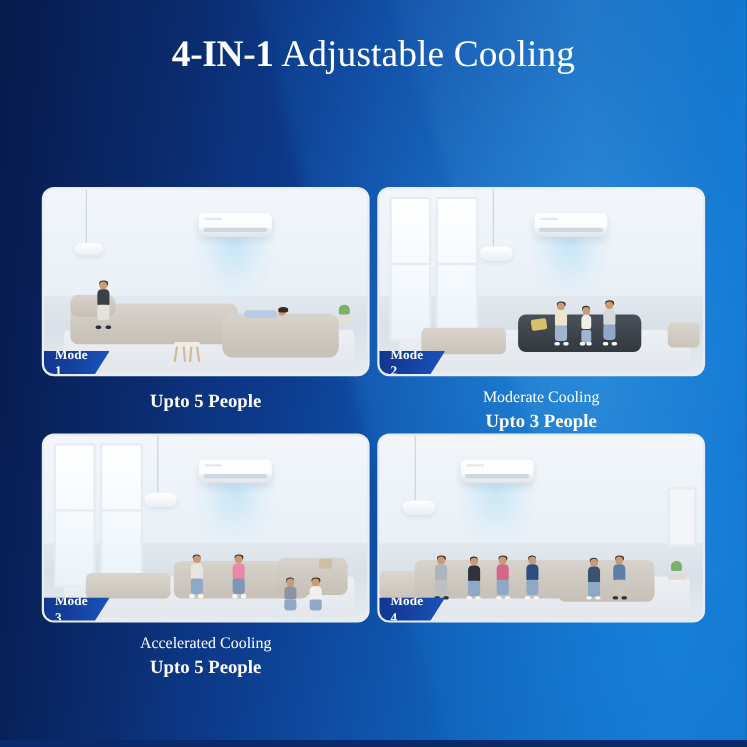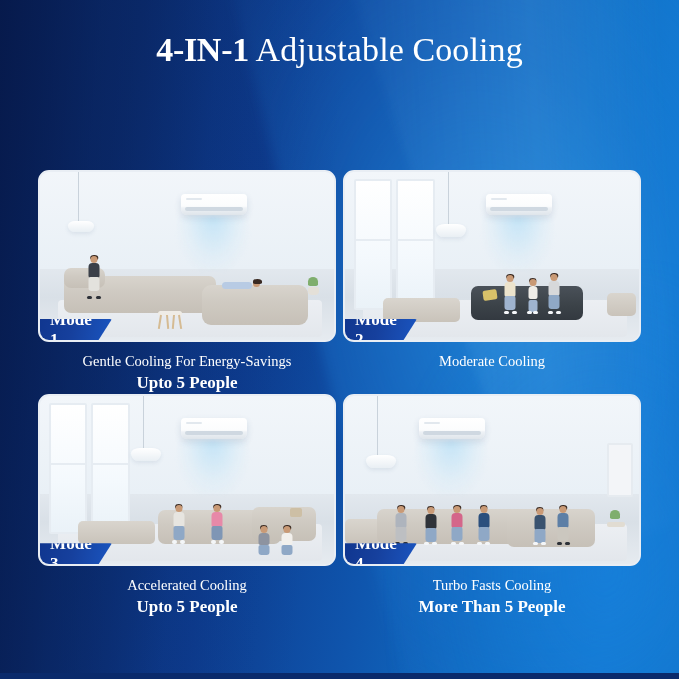--- a/index.html
+++ b/index.html
@@ -261,21 +261,21 @@
   
   .badge {
     position: absolute;
     left: 0;
     bottom: 0;
     height: 22px;
     padding: 0 20px 0 11px;
     display: flex;
     align-items: center;
     color: #ffffff;
-    font-size: 17px;
+    font-size: 12px;
     font-weight: 700;
     letter-spacing: 0.1px;
     background: linear-gradient(100deg, #10368f 0%, #16409d 45%, #1a55c0 100%);
     border-top-right-radius: 2px;
     clip-path: polygon(0 0, 100% 0, calc(100% - 14px) 100%, 0 100%);
     z-index: 3;
   }
   .badge-wrap {
     position: absolute;
     left: -1px;
@@ -353,21 +353,20 @@
               <div style="position:absolute;left:0;top:2px;width:30px;height:7px;border-radius:4px;background:#b8cbe4;"></div>
               <div style="position:absolute;right:8px;top:0;width:7px;height:7px;border-radius:50%;background:#c99a76;"></div>
               <div style="position:absolute;right:6px;top:-1px;width:9px;height:5px;border-radius:50% 50% 30% 30%;background:#3a2a22;"></div>
             </div>
           </div>
           <div class="badge-wrap">
             <div class="badge">Mode 1</div>
           </div>
         </div>
         <div class="cap">
-          <div class="line1">Gentle Cooling For Energy-Savings</div>
           <div class="line2">Upto 5 People</div>
         </div>
       </div>
 
       <div class="cell">
         <div class="photo">
           <div class="room">
             <div class="wall"></div>
             <div class="floor"></div>
             <div class="rug"></div>
@@ -405,20 +404,21 @@
               <div class="shoe l"></div>
                 <div class="shoe r"></div>
             </div>
           </div>
           <div class="badge-wrap">
             <div class="badge">Mode 2</div>
           </div>
         </div>
         <div class="cap">
           <div class="line1">Moderate Cooling</div>
+          <div class="line2">Upto 3 People</div>
         </div>
       </div>
 
       <div class="cell row2">
         <div class="photo">
           <div class="room">
             <div class="wall"></div>
             <div class="floor"></div>
             <div class="rug"></div>
             <div class="window w1"></div>
@@ -532,21 +532,17 @@
               <div class="torso" style="background:#5d7fa6;"></div>
               <div class="legs" style="background:#cbc7bf;"></div>
               <div class="shoe l" style="background:#2d3138;"></div>
               <div class="shoe r" style="background:#2d3138;"></div>
             </div>
           </div>
           <div class="badge-wrap">
             <div class="badge">Mode 4</div>
           </div>
         </div>
-        <div class="cap">
-          <div class="line1">Turbo Fasts Cooling</div>
-          <div class="line2">More Than 5 People</div>
-        </div>
       </div>
 
     </div>
   </div>
 </div>
 
 </body></html>

